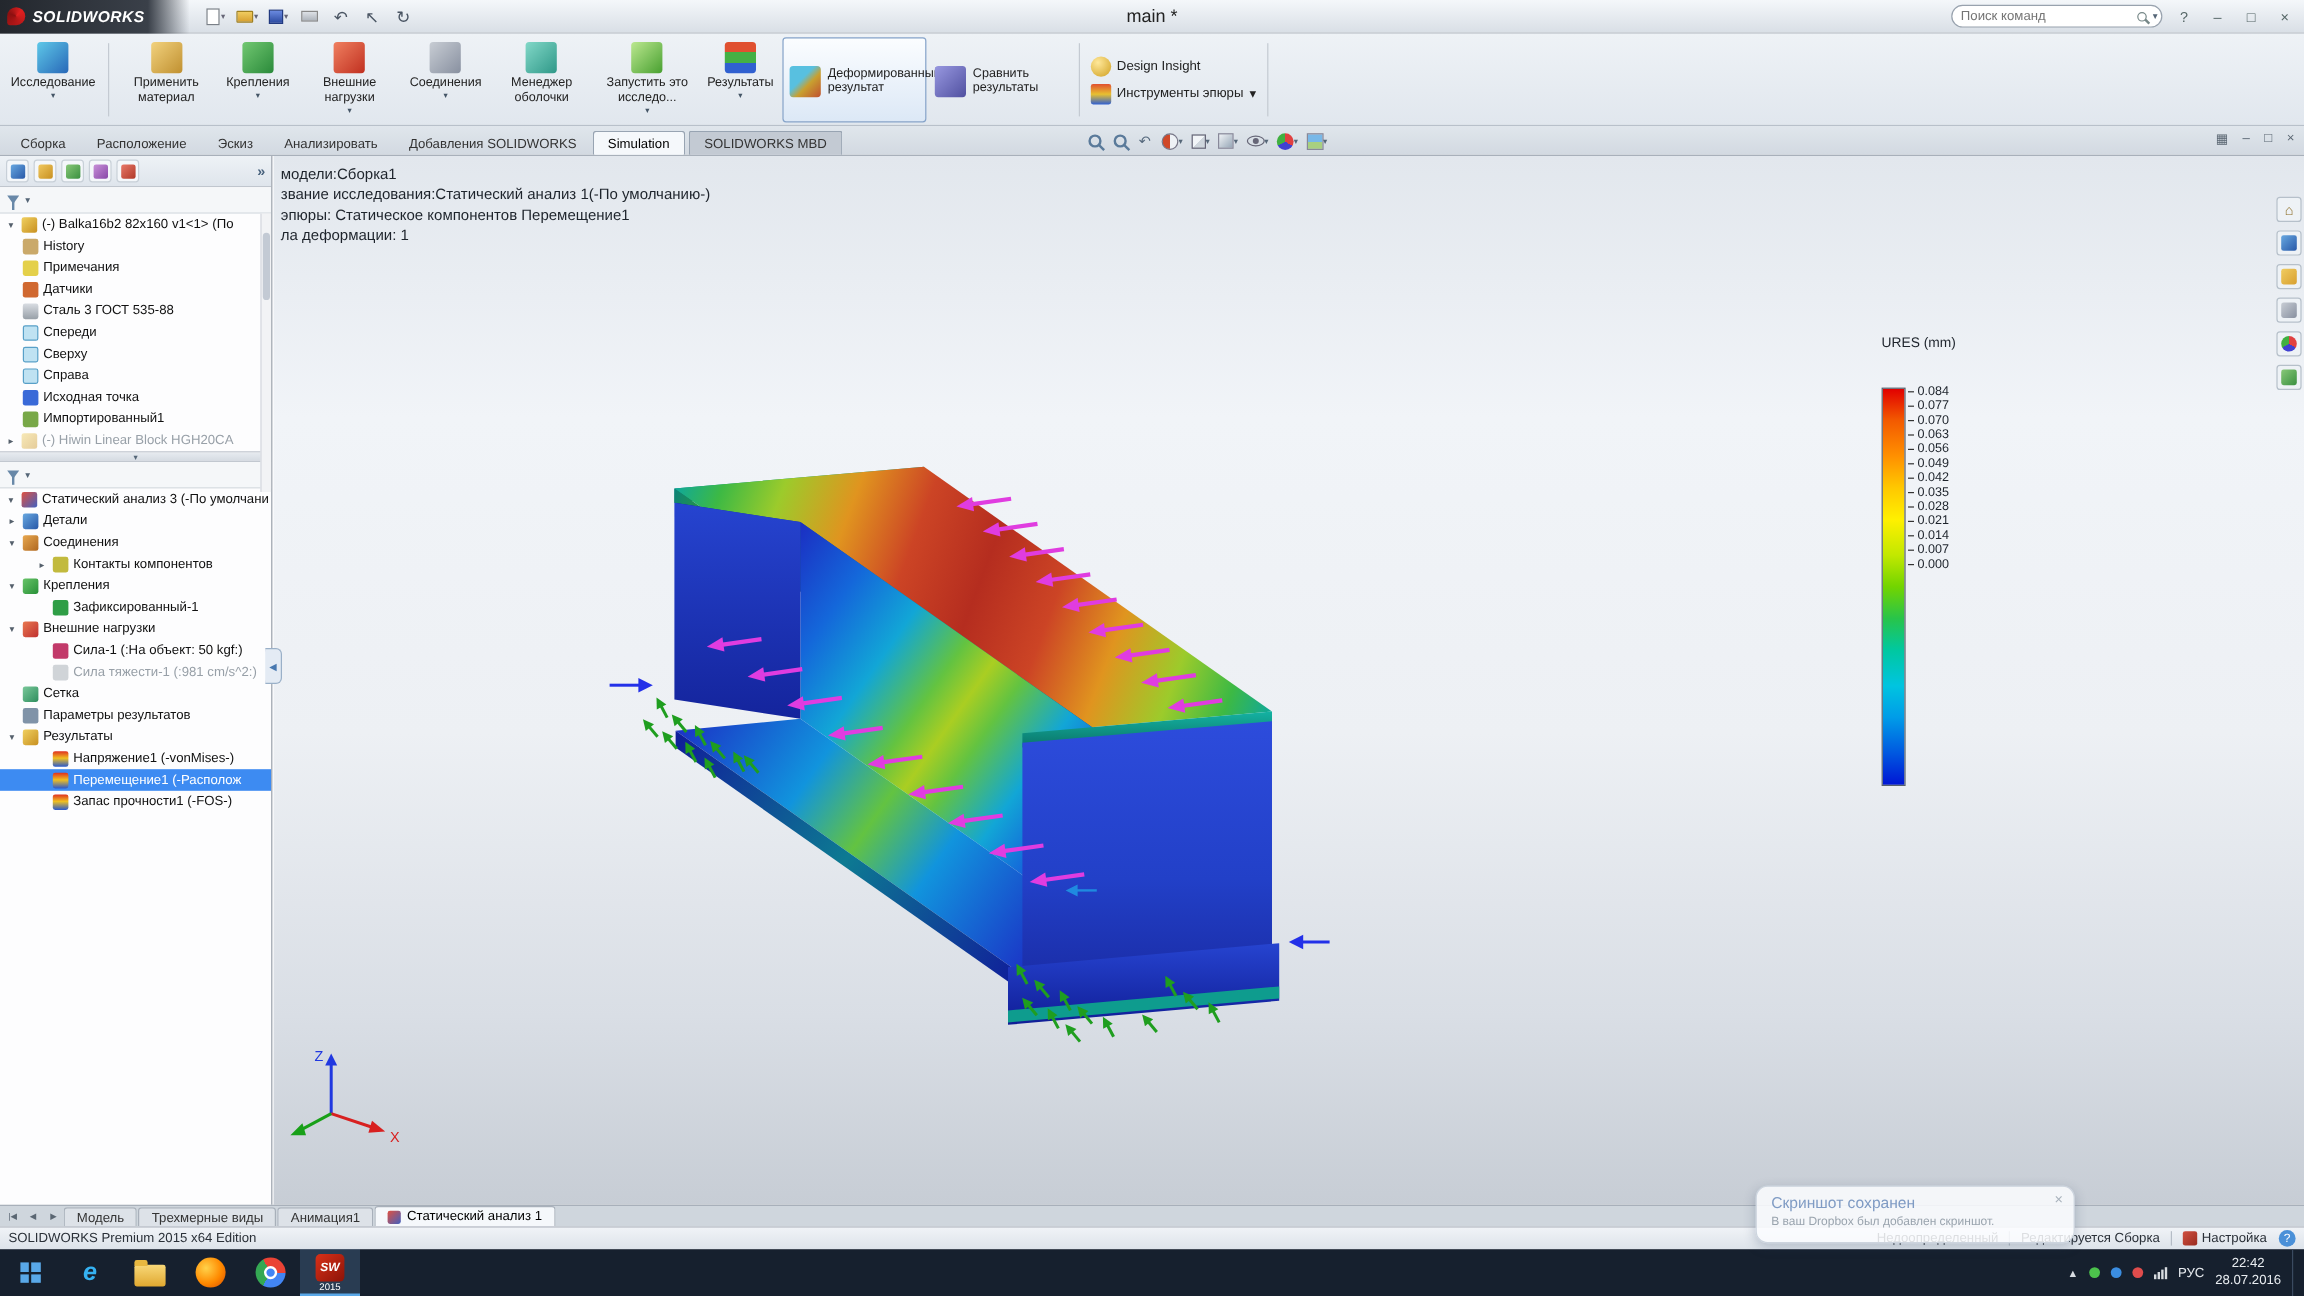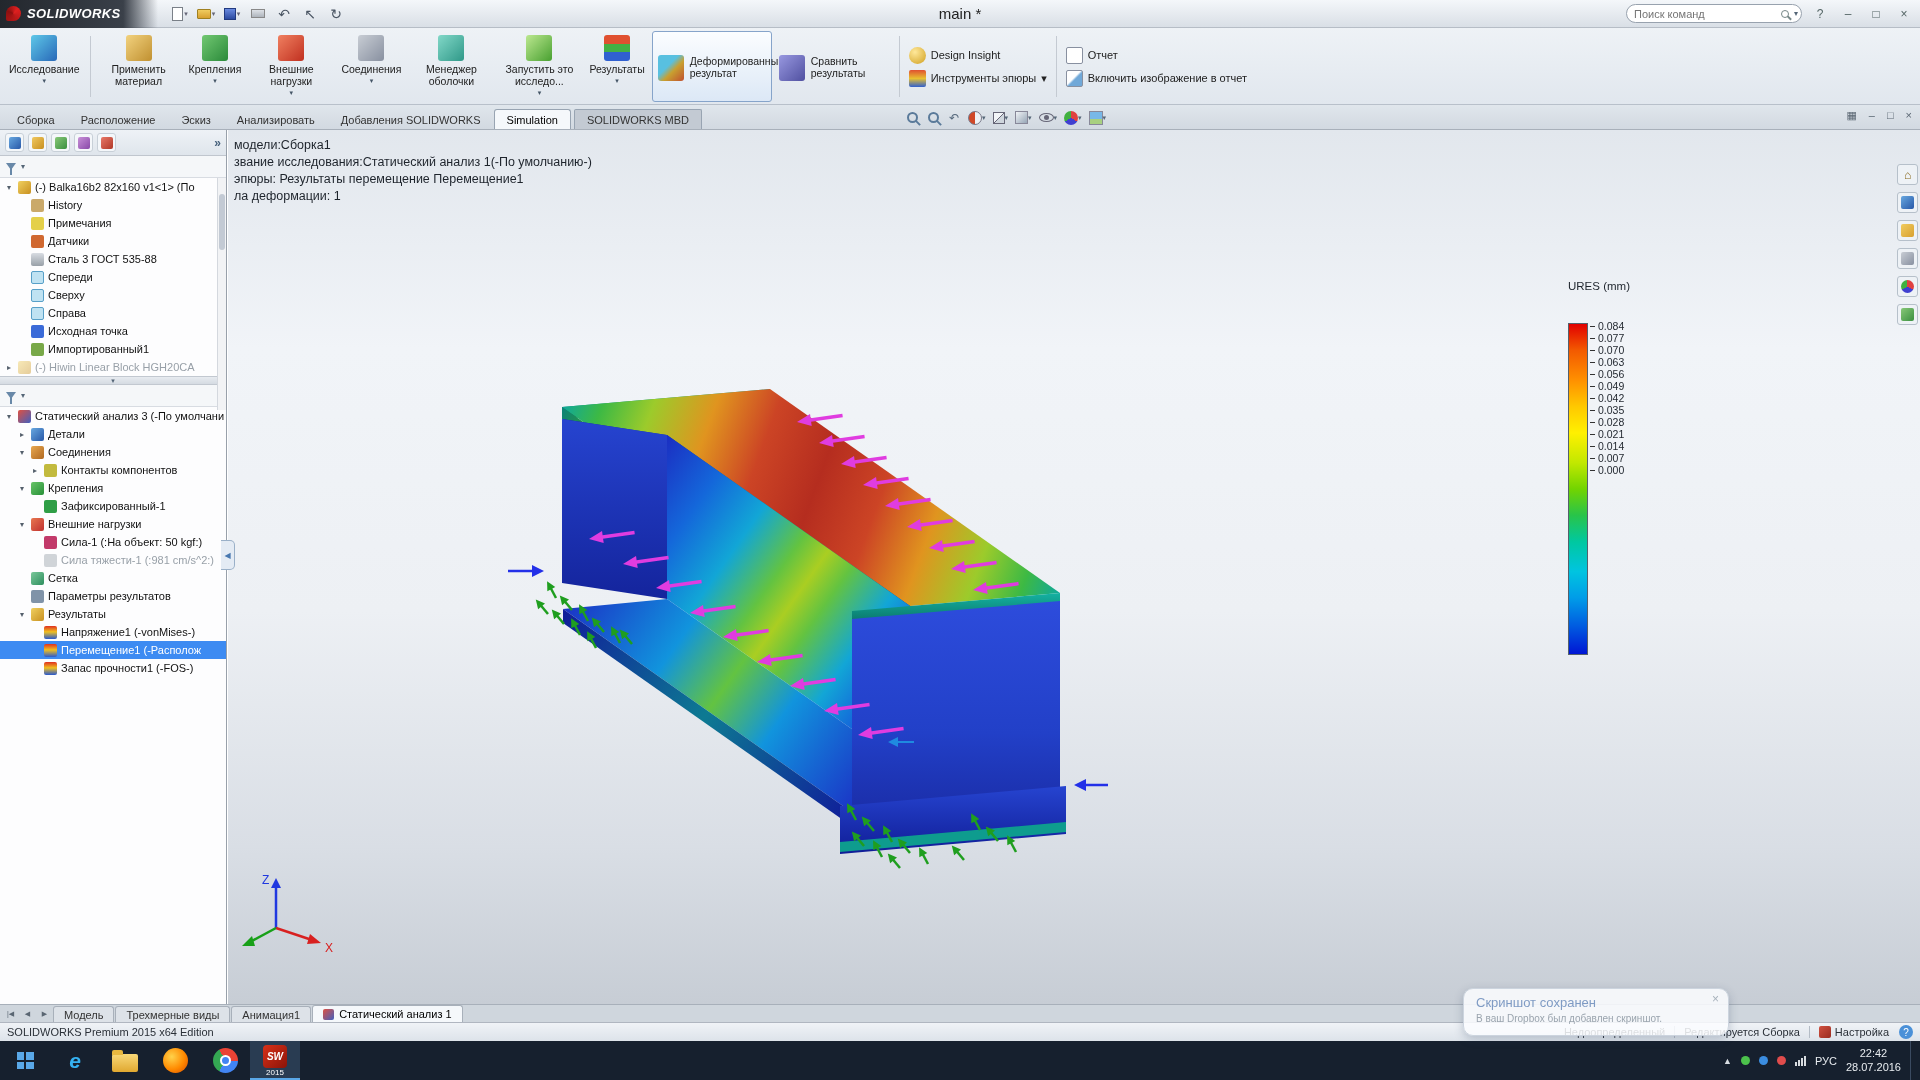--- a/index.html
+++ b/index.html
@@ -80,21 +80,21 @@
   .fmt i{display:block;width:12px;height:12px;border-radius:2px}
   .fm-exp{margin-left:auto;color:#47617c;font-size:12px;font-weight:bold}
   .filter-row{height:22px;border-bottom:1px solid #d8dce2;display:flex;align-items:center;padding:0 6px;gap:5px;background:#f5f7f9}
   .funnel{width:0;height:0;border-left:5px solid transparent;border-right:5px solid transparent;border-top:7px solid #6888a8;position:relative}
   .funnel::after{content:"";position:absolute;left:-1px;top:-2px;width:2px;height:7px;background:#6888a8}
   .fdd{font-size:8px;color:#567}
   .trow{height:18px;display:flex;align-items:center;gap:4px;font-size:11px;color:#111;white-space:nowrap;overflow:hidden;padding-right:2px}
   .trow .texp{width:10px;font-size:8px;color:#55606c;text-align:center;flex:none}
   .trow .tspace{width:10px;flex:none}
   .ticon{width:13px;height:13px;border-radius:2px;flex:none}
-  .ind0{padding-left:4px}.ind1{padding-left:17px}.ind2{padding-left:30px}
+  .ind0{padding-left:4px}.ind1{padding-left:5px}.ind2{padding-left:30px}
   .trow.sel{background:#3d8bf2;color:#fff}
   .trow.gray{color:#98a0a8}
   .trow.gray .ticon{opacity:.45}
   .tree-split{height:9px;background:linear-gradient(#e7ebf0,#d5dbe2);border-top:1px solid #c2c8d0;border-bottom:1px solid #c2c8d0;display:flex;align-items:center;justify-content:center;font-size:7px;color:#567}
   .i-asm{background:linear-gradient(135deg,#f0d060,#c89020)}
   .i-hist{background:#caa96a}
   .i-note{background:#e4d04a}
   .i-sens{background:#d06830}
   .i-mat{background:linear-gradient(#d8dce2,#98a0a8)}
   .i-plane{background:#bfe2f2;border:1px solid #58a0c8}
@@ -277,30 +277,20 @@
       <span class="ric16 ic-insight"></span>
       <span>Design Insight</span>
     </div>
     <div class="rrow">
       <span class="ric16 ic-plot"></span>
       <span>Инструменты эпюры</span>
       <span class="dd">▾</span>
     </div>
   </div>
   <div class="rsep"></div>
-  <div class="rcol">
-    <div class="rrow">
-      <span class="ric16 ic-report"></span>
-      <span>Отчет</span>
-    </div>
-    <div class="rrow">
-      <span class="ric16 ic-incimg"></span>
-      <span>Включить изображение в отчет</span>
-    </div>
-  </div>
 </div>
 
 <div id="cmdtabs">
   <span class="ctab">Сборка</span>
   <span class="ctab">Расположение</span>
   <span class="ctab">Эскиз</span>
   <span class="ctab">Анализировать</span>
   <span class="ctab">Добавления SOLIDW­ORKS</span>
   <span class="ctab active">Simulation</span>
   <span class="ctab mbd">SOLIDWORKS MBD</span>
@@ -517,21 +507,21 @@
       <div id="tree1-thumb"></div>
     </div>
 </div>
 <div id="splitter-handle">
     <span>◀</span>
   </div>
 
 <div id="viewport">
   <div class="vp-line" style="top:8px">модели:Сборка1</div>
   <div class="vp-line" style="top:25px">звание исследования:Статический анализ 1(-По умолчанию-)</div>
-  <div class="vp-line" style="top:42px">эпюры: Результаты перемещение Перемещение1</div>
+  <div class="vp-line" style="top:42px">эпюры: Статическое компонентов Перемещение1</div>
   <div class="vp-line" style="top:59px">ла деформации: 1</div>
 
   <svg id="scene" width="1692" height="874">
     <defs>
       <linearGradient id="gTop" gradientUnits="userSpaceOnUse" x1="334" y1="277" x2="832" y2="463">
         <stop offset="0" stop-color="#0fa89b"></stop>
           <stop offset=".07" stop-color="#3db944"></stop>
           <stop offset=".16" stop-color="#9ccb2b"></stop>
           <stop offset=".27" stop-color="#e0941f"></stop>
           <stop offset=".38" stop-color="#cc4425"></stop>

